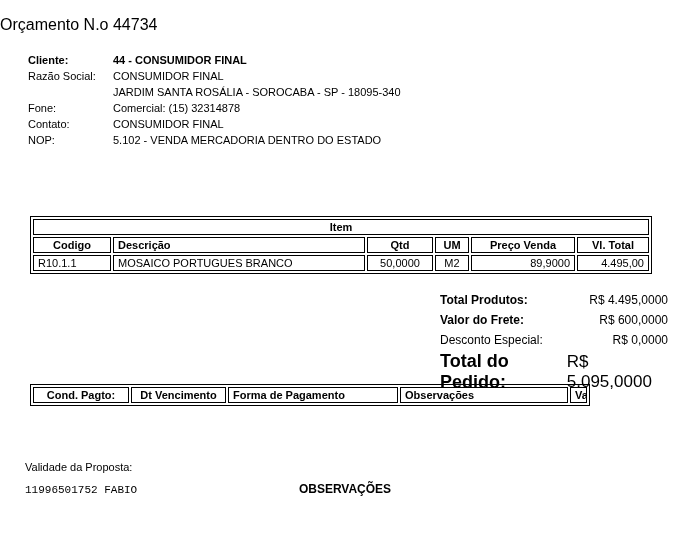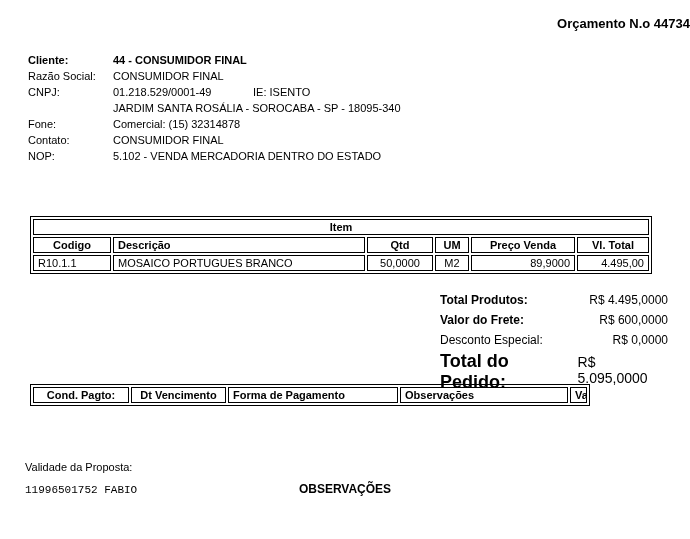--- a/index.html
+++ b/index.html
@@ -8,21 +8,21 @@
     font-family: "Liberation Sans", "DejaVu Sans", sans-serif;
     font-size: 11px;
     color: #000000;
     position: relative;
     overflow: hidden;
   }
   .page { position: absolute; inset: 0; background: #ffffff; }
 
   .title {
     position: absolute; top: 16px; left: 0; right: 0;
-    text-align: right; font-weight: bold; font-size: 13px;
+    text-align: left; font-weight: normal; font-size: 16px;
   }
 
   
   .client-block { position: absolute; left: 28px; top: 52px; }
   .info-row { line-height: 16px; white-space: nowrap; }
   .info-label { display: inline-block; width: 85px; }
   .info-value.cnpj { display: inline-block; width: 140px; }
   .bold { font-weight: bold; }
 
   
@@ -40,21 +40,21 @@
   .r { text-align: right; }
 
   .item-table { position: absolute; left: 30px; top: 216px; width: 622px; }
   .payment-table { position: absolute; left: 30px; top: 384px; width: 560px; }
 
   
   .totals { position: absolute; left: 440px; top: 290px; width: 228px; font-size: 12px; }
   .total-row { display: flex; justify-content: space-between; line-height: 20px; }
   .grand-row { display: flex; align-items: baseline; margin-top: 1px; }
   .grand-label { font-weight: bold; font-size: 18px; }
-  .grand-value { font-size: 14px; }
+  .grand-value { font-size: 17px; }
 
   
   .validity { position: absolute; left: 25px; top: 461px; }
   .observations-title {
     position: absolute; top: 482px; left: 0; right: 0;
     text-align: center; font-weight: bold; font-size: 12px;
   }
   .contact { position: absolute; left: 25px; top: 484px; font-family: Liberation Mono, monospace; }
 </style>
 </head>
@@ -63,23 +63,20 @@
 <div class="page">
 
   <div class="title">Orçamento N.o 44734</div>
 
   <div class="client-block">
     <div class="info-row bold">
       <span class="info-label">Cliente:</span><span class="info-value">44 - CONSUMIDOR FINAL</span>
     </div>
     <div class="info-row">
       <span class="info-label">Razão Social:</span><span class="info-value">CONSUMIDOR FINAL</span>
-    </div>
-    <div class="info-row">
-      <span class="info-label">CNPJ:</span><span class="info-value cnpj">01.218.529/0001-49</span><span class="info-extra">IE:  ISENTO</span>
     </div>
     <div class="info-row">
       <span class="info-label"></span><span class="info-value">JARDIM SANTA ROSÁLIA - SOROCABA - SP - 18095-340</span>
     </div>
     <div class="info-row">
       <span class="info-label">Fone:</span><span class="info-value">Comercial: (15) 32314878</span>
     </div>
     <div class="info-row">
       <span class="info-label">Contato:</span><span class="info-value">CONSUMIDOR FINAL</span>
     </div>

